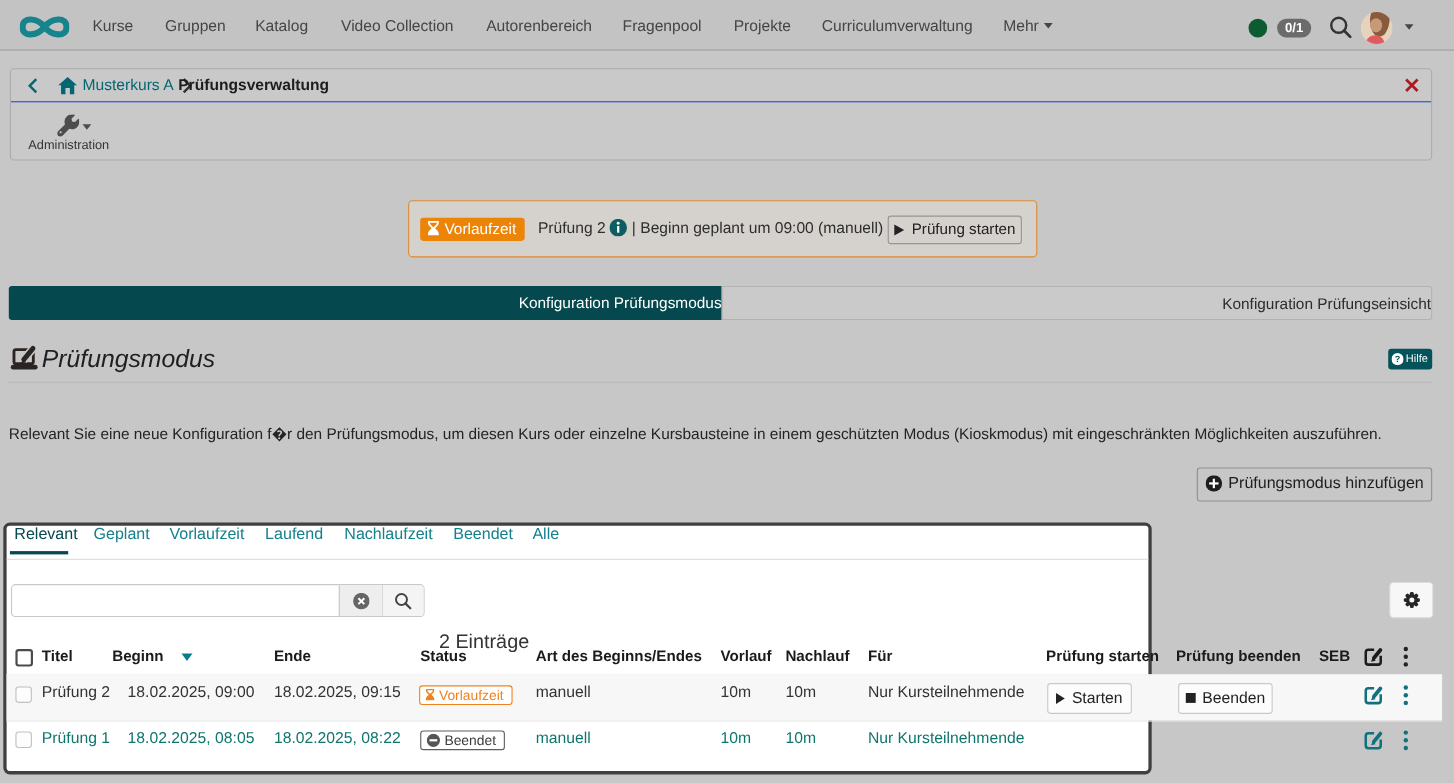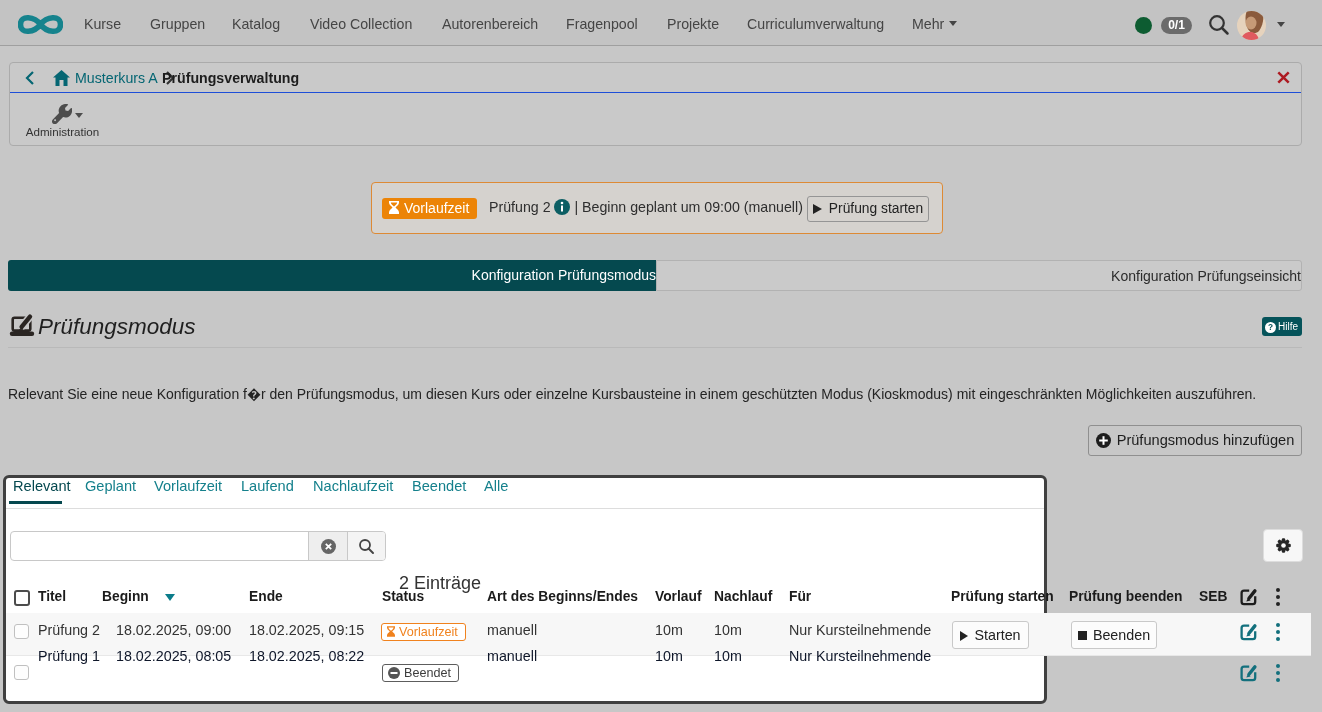--- a/index.html
+++ b/index.html
@@ -40,21 +40,21 @@
   #underline { position:absolute; left:3px; top:23px; width:53px; height:3px; background:#05484f; }
   
   #searchgrp { position:absolute; left:4px; top:53px; width:376px; height:30px; border:1px solid #c8c8c8; border-radius:4px; background:#fff; }
   #seg1 { position:absolute; left:297px; top:0; width:39px; height:28px; background:#eee; border-left:1px solid #c8c8c8; }
   #seg2 { position:absolute; left:336px; top:0; width:38px; height:28px; background:#f4f4f4; border-left:1px solid #c8c8c8; border-radius:0 3px 3px 0; }
   #entries { position:absolute; left:393px; top:60px; font-size:18px; color:#333;margin-top:35px; }
   #gearbtn { position:absolute; left:1257px; top:51px; width:40px; height:33px; background:#f7f7f7; border:1px solid #ddd; border-radius:4px; }
   
   .th { position:absolute; top:111px; font-size:13.8px; font-weight:bold; color:#1b1b1b; white-space:nowrap; }
   .td1 { position:absolute; top:144px; font-size:14.3px; color:#333; white-space:nowrap; }
-  .td2 { position:absolute; top:170px; font-size:14.3px; color:#0f172a; white-space:nowrap; }
+  .td2 { position:absolute; top:185px; font-size:14.3px; color:#0f766e; white-space:nowrap; }
   #hdrline { position:absolute; left:0px; top:135px; width:1305px; height:1px; background:#e0e0e0; }
   #row1 { position:absolute; left:0px; top:135px; width:1305px; height:42px; background:#f7f7f7; }
   #row2line { position:absolute; left:0px; top:177px; width:1305px; height:1px; background:#e8e8e8; }
   .cb { position:absolute; width:16px; height:16px; border:2px solid #4c4c4c; border-radius:3px; background:#fff; }
   .cbl { position:absolute; width:15px; height:15px; border:1px solid #c0c0c0; border-radius:3px; background:#fdfdfd; }
   .rowbtn { position:absolute; height:28px; background:#fcfcfc; border:1px solid #c9c9c9; border-radius:3px; font-size:14.3px; color:#222; text-align:center; }
   .obadge { position:absolute; height:18px; border:1px solid #f0821e; border-radius:3px; color:#f0821e; background:#fff; font-size:12.6px; line-height:17px; padding:0 7px 0 5px; }
   .gbadge { position:absolute; height:18px; border:1px solid #5d5d5d; border-radius:3px; color:#3c3c3c; background:#fff; font-size:12.6px; line-height:17px; padding:0 7px 0 5px; }
   .kebab span { display:block; width:4.4px; height:4.4px; border-radius:50%; margin:0 auto 2.6px; }
   .kebab.dark span { background:#222; }

